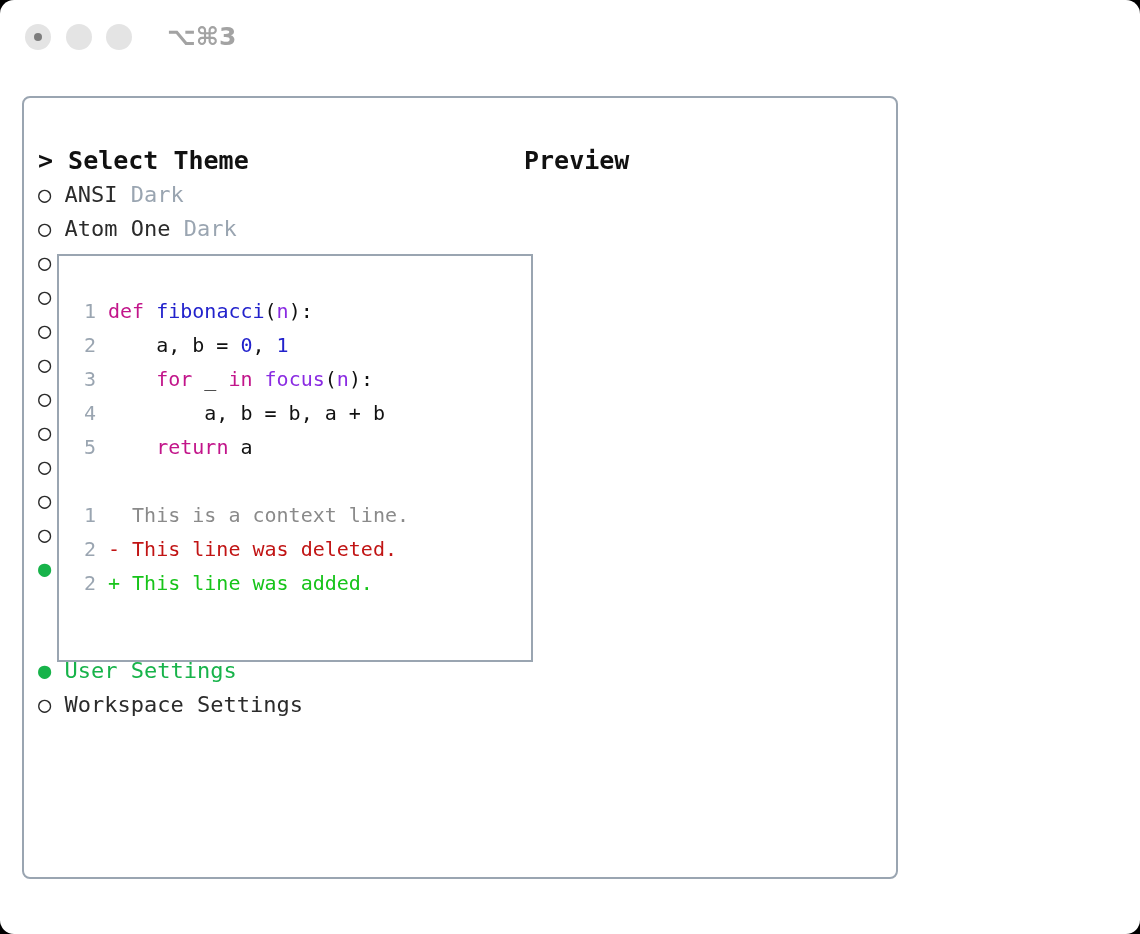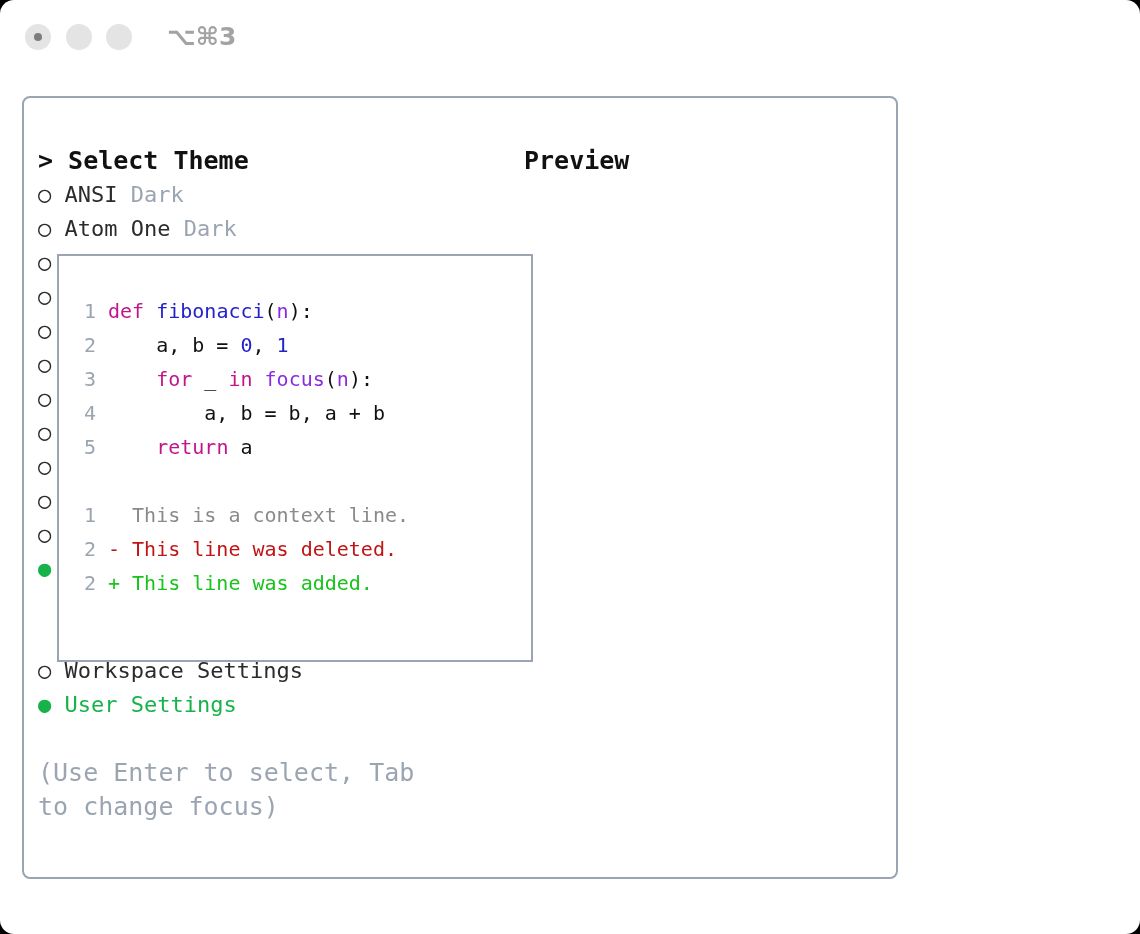--- a/index.html
+++ b/index.html
@@ -198,27 +198,26 @@
           <div class="opt-row"><span class="marker">○ </span><span class="name">GitHub Light</span><span class="tag"> Light</span></div>
           <div class="opt-row"><span class="marker">○ </span><span class="name">Google Code</span><span class="tag"> Light</span></div>
           <div class="opt-row selected"><span class="marker">● </span><span class="name">XCode</span><span class="tag"> Light</span></div>
         </div>
 
       <div class="spacer-lg"></div>
 
       <div class="heading"><span>  </span><span>Apply To</span></div>
 
       <div id="apply-items">
+          <div class="opt-row selected"><span class="marker">● </span><span class="name">User Settings</span></div>
           <div class="opt-row"><span class="marker">○ </span><span class="name">Workspace Settings</span></div>
-          <div class="opt-row selected"><span class="marker">● </span><span class="name">User Settings</span></div>
         </div>
 
       <div class="spacer-lg"></div>
 
-      <div class="hint">(Use Enter to select, Tab to change focus)</div>
     </div>
 
     <div class="col-right">
       <div id="preview-title">Preview</div>
     </div>
 
     <div id="preview-box">
       <div id="code-area">
         <div id="code-lines">
             <div class="code-line"><span class="ln">1</span><span class="kw">def </span><span class="fn">fibonacci</span><span class="plain">(</span><span class="var">n</span><span class="plain">):</span></div>

